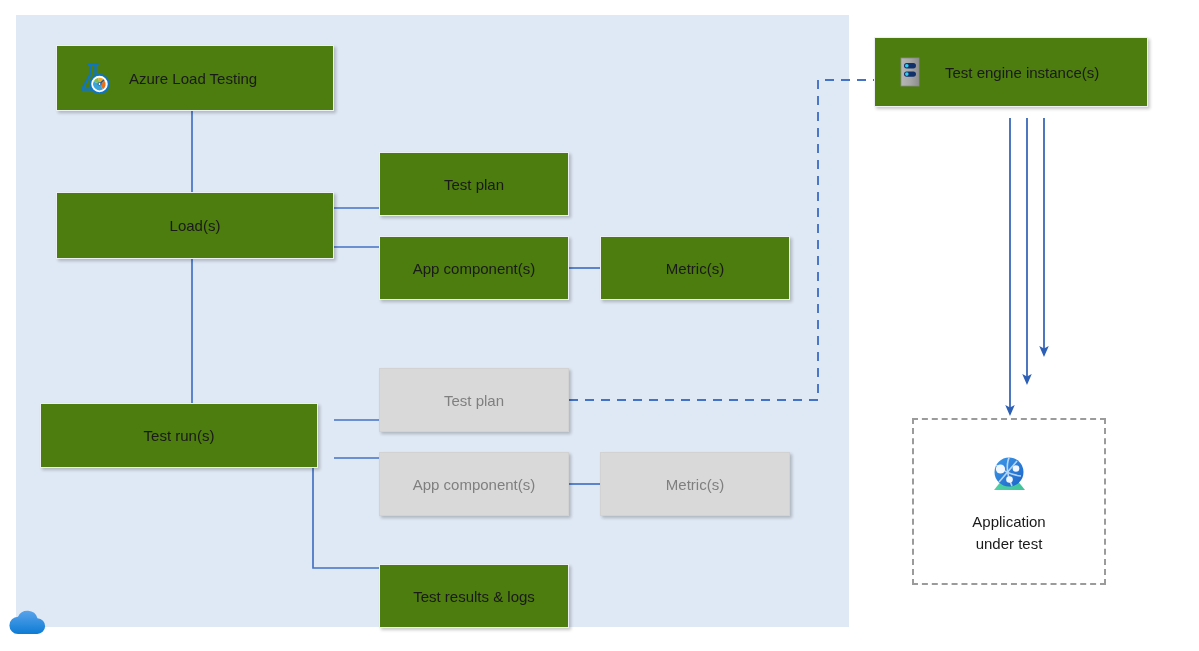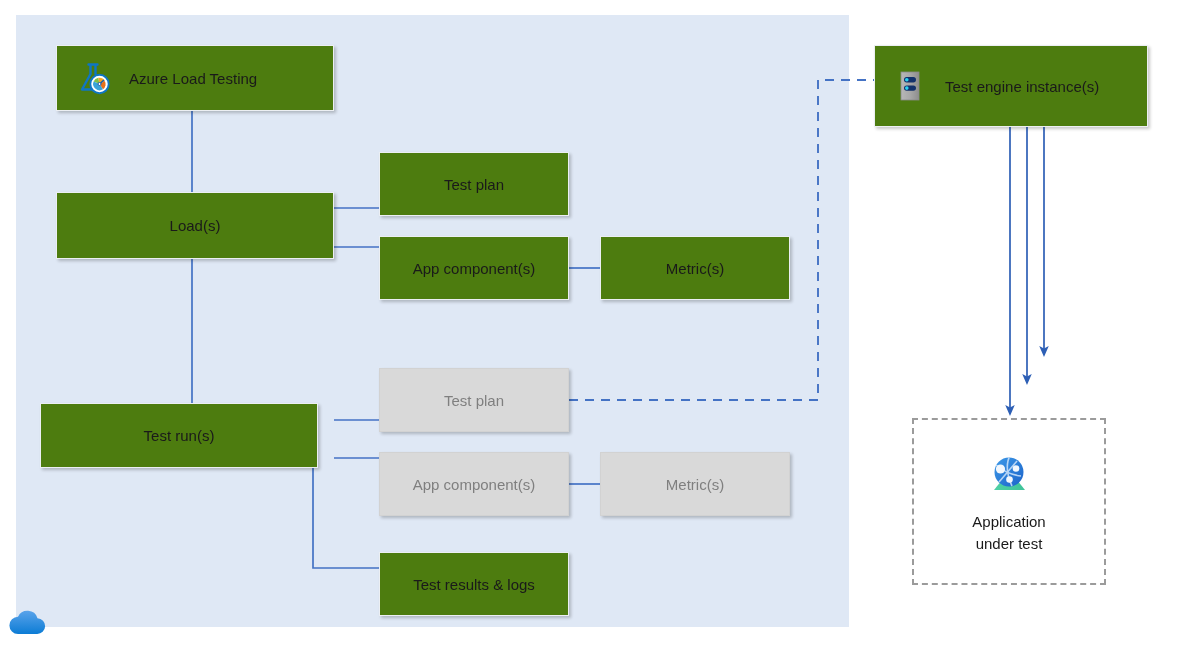--- a/index.html
+++ b/index.html
@@ -176,25 +176,25 @@
   </div>
 
   <div class="node gray" style="left:379px; top:452px; width:190px; height:64px;">
     <span class="label">App component(s)</span>
   </div>
 
   <div class="node gray" style="left:600px; top:452px; width:190px; height:64px;">
     <span class="label">Metric(s)</span>
   </div>
 
-  <div class="node" style="left:379px; top:552px; width:190px; height:64px;text-align:right;">
+  <div class="node" style="left:379px; top:564px; width:190px; height:64px;text-align:right;">
     <span class="label">Test results &amp; logs</span>
   </div>
 
-  <div class="node icon-node" style="left:874px; top:45px; width:274px; height:82px;">
+  <div class="node icon-node" style="left:874px; top:37px; width:274px; height:70px;">
     <span class="icon-wrap">
       <svg width="34" height="34" viewBox="0 0 34 34">
         <defs>
           <linearGradient id="srvg" x1="0" y1="0" x2="1" y2="0">
             <stop offset="0" stop-color="#b7b7b7"></stop>
             <stop offset="0.5" stop-color="#a8a8a8"></stop>
             <stop offset="1" stop-color="#8e8e8e"></stop>
           </linearGradient>
         </defs>
         <rect x="8" y="3" width="18" height="28" fill="url(#srvg)" stroke="#8a8a8a" stroke-width="0.8"></rect>

